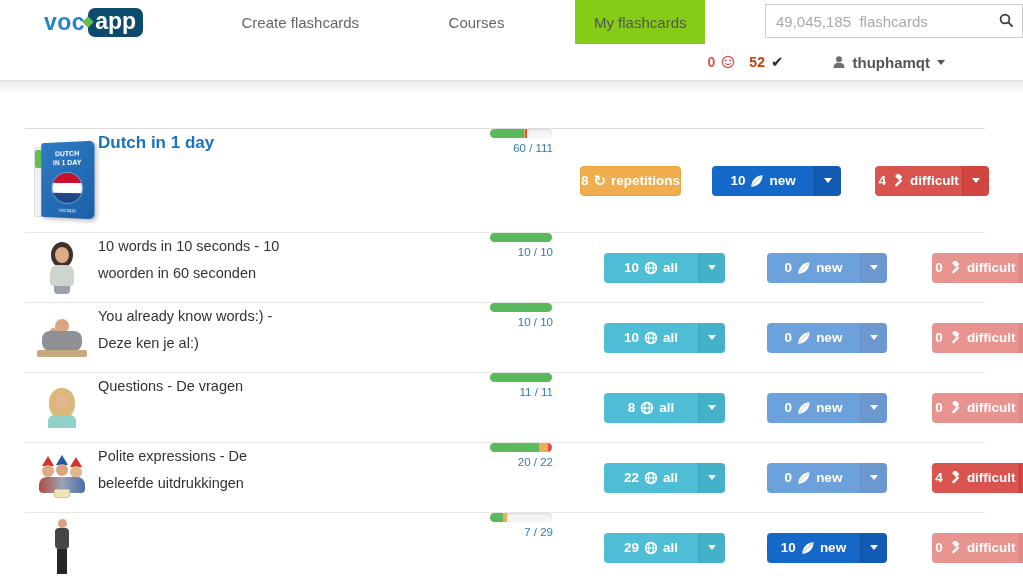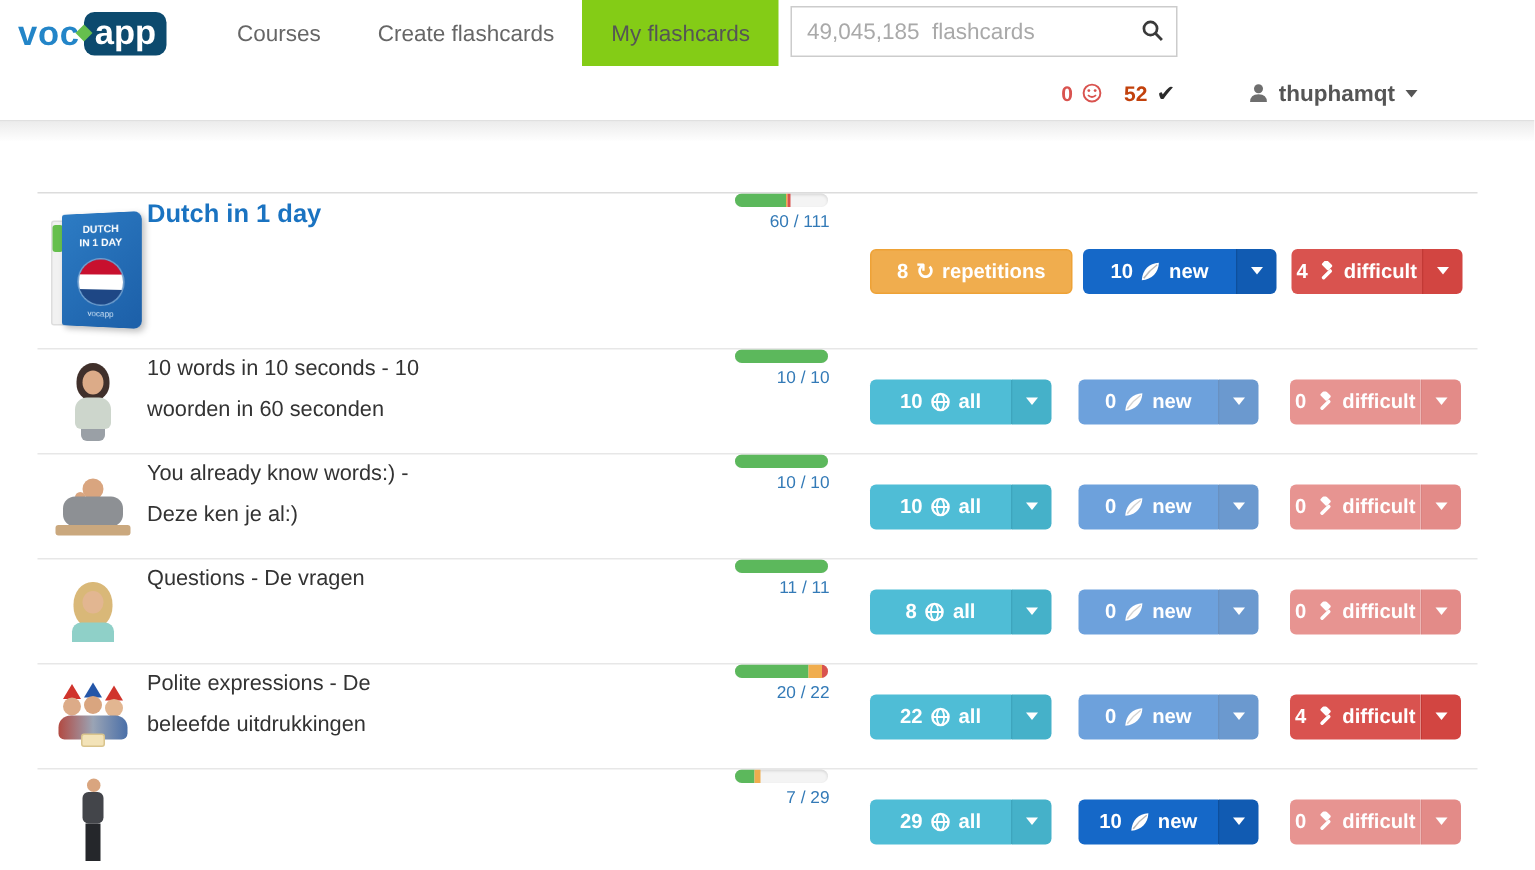--- a/index.html
+++ b/index.html
@@ -1,21 +1,21 @@
 <!DOCTYPE html>
 <html><head>
 <meta charset="utf-8">
 <style>
   * { box-sizing: border-box; margin: 0; padding: 0; }
   html,body { width:1023px; height:580px; overflow:hidden; background:#fff;
     font-family:"Liberation Sans","DejaVu Sans",sans-serif; }
 
   
   .header { background:#fff; }
-  .nav-row { display:flex; height:44px; padding-left:12px; align-items:stretch; }
+  .nav-row { display:flex; height:44px; padding-left:44px; align-items:stretch;justify-content:space-between; }
   .logo { display:flex; align-items:center; margin-right:28px; font-size:23px; font-weight:bold; cursor:pointer; }
   .logo-voc { color:#2385c8; letter-spacing:.5px; }
   .logo-app { background:#0c4a6e; color:#fff; border-radius:7px; padding:0 7px 2px; margin-left:3px; position:relative; }
   .logo-app::before { content:""; position:absolute; left:-4px; top:50%; margin-top:-4px;
     width:8px; height:8px; background:#66bf4d; transform:rotate(45deg); }
   .nav-link { display:flex; align-items:center; padding:0 19px; color:#666; font-size:15px; cursor:pointer; }
   .nav-link.active { background:#84cc16; color:#555; }
   .search-box { margin-left:8px; margin-top:4px; position:relative; width:258px; height:34px; }
   .search-box input { width:100%; height:100%; border:1px solid #ccc; padding:0 36px 0 10px;
     font-size:15px; color:#555; font-family:inherit; outline:none; }
@@ -47,21 +47,21 @@
   .seg.green { background:#5cb85c; }
   .seg.orange { background:#f0ad4e; }
   .seg.red { background:#d9534f; }
   .plabel { font-size:11.5px; color:#337ab7; text-align:right; margin-top:4px; padding-right:1px; }
 
   .c-buttons { display:flex; align-items:center; flex-shrink:0; width:405px; }
   .btn-group { display:flex; }
   .btn { height:30px; border:none; color:#fff; font-weight:bold; font-size:13.5px;
     display:flex; align-items:center; justify-content:center; cursor:pointer; font-family:inherit; }
   .btn .ic { margin:0 5px; }
-  .btn.main { border-radius:4px 0 0 4px; }
+  .btn.main { border-radius:4px 0 0 4px;margin-left:24px; }
   .btn.caret { width:27px; border-radius:0 4px 4px 0; }
   .btn.single { border-radius:4px; }
   .tri { width:0; height:0; border-left:4px solid transparent; border-right:4px solid transparent; border-top:5px solid #fff; }
 
   .v-orange { background:#f0ad4e; border:1px solid #eea236; }
   .v-teal { background:#4fbdd6; }  .cv-teal { background:#45b1c9; border-left:1px solid #3ea5bd; }
   .v-blue { background:#1568c8; }  .cv-blue { background:#115bb2; border-left:1px solid #0e4f9c; }
   .v-red  { background:#d9534f; }  .cv-red  { background:#d24541; border-left:1px solid #c23a36; }
   .muted { opacity:.62; }
 
@@ -139,22 +139,22 @@
     </g>
   </defs>
 </svg>
 
 <div class="header">
   <div class="nav-row">
     <div class="logo">
       <span class="logo-voc">voc</span>
       <span class="logo-app">app</span>
     </div>
+    <div class="nav-link">Create flashcards</div>
     <div class="nav-link">Courses</div>
-    <div class="nav-link">Create flashcards</div>
     <div class="nav-link active">My flashcards</div>
     <div class="search-box">
       <input type="text" placeholder="49,045,185  flashcards" style="">
       <svg class="search-ic" width="15" height="15" viewBox="0 0 15 15">
         <circle cx="6" cy="6" r="4.4" fill="none" stroke="#3a3a3a" stroke-width="1.8"></circle>
         <line x1="9.4" y1="9.4" x2="13.6" y2="13.6" stroke="#3a3a3a" stroke-width="1.9"></line>
       </svg>
     </div>
   </div>
   <div class="meta-row">

